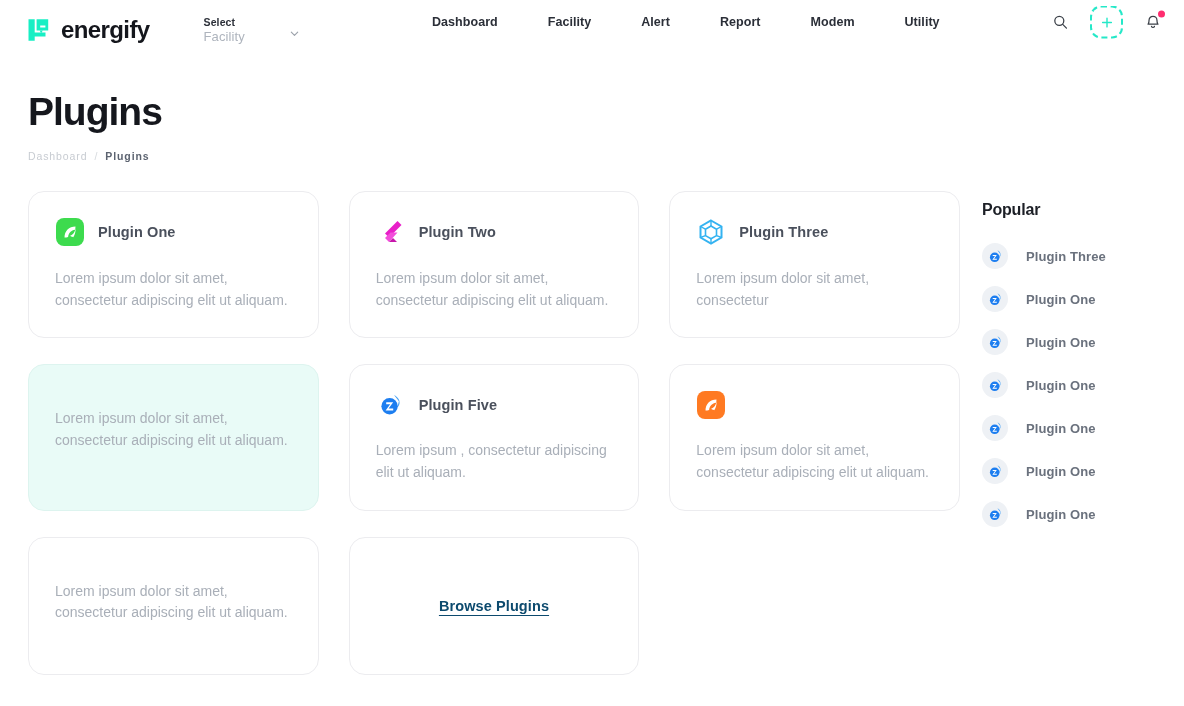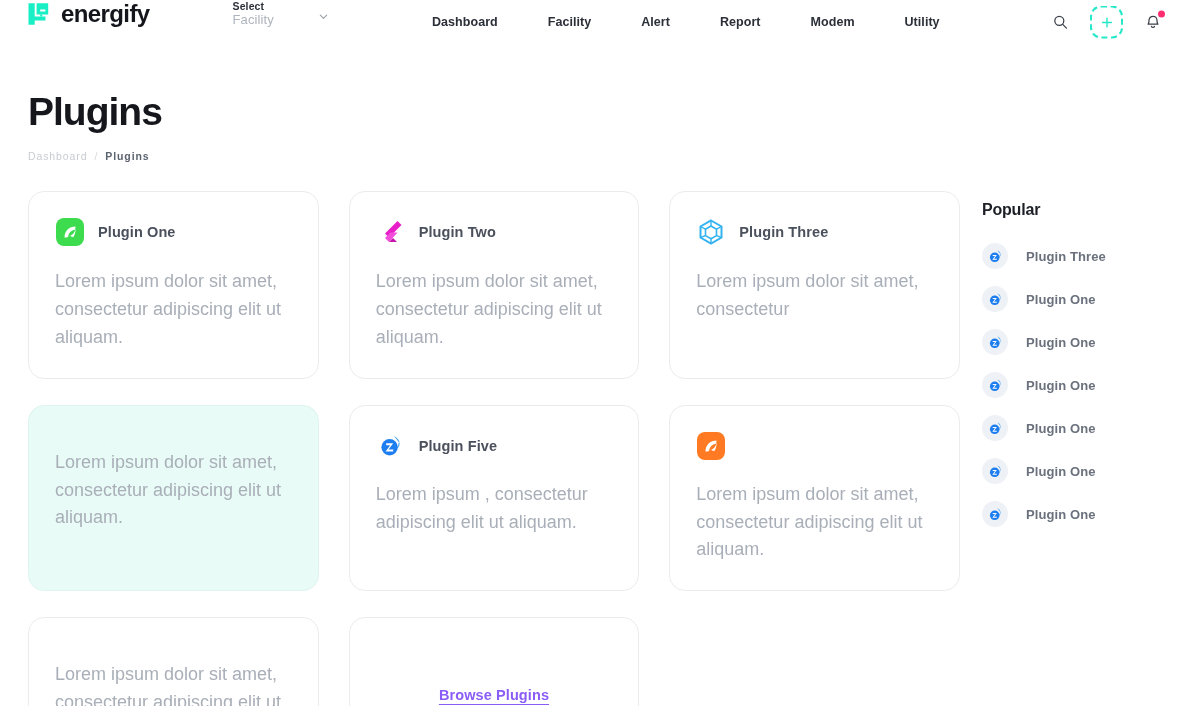--- a/index.html
+++ b/index.html
@@ -19,39 +19,39 @@
     height: 706px;
     background: #ffffff;
     border-radius: 34px;
     overflow: hidden;
   }
 
   
   .topbar {
     height: 44px;
     display: flex;
-    align-items: flex-start;
+    align-items: flex-end;
     padding: 0 22px 0 26px;
     position: relative;
   }
 
   .brand { display: flex; align-items: center; gap: 9px; }
   .brand-mark { width: 26px; height: 26px; display: block; }
   .brand-name {
     font-size: 24px;
     font-weight: 700;
     letter-spacing: -0.6px;
     color: #14161c;
   }
 
   .facility-select {
     display: flex;
     align-items: center;
     gap: 44px;
-    margin-left: 83px;
+    margin-left: 54px;
     cursor: pointer;
   }
   .facility-text { line-height: 1.18; }
   .facility-label {
     font-size: 10.5px;
     font-weight: 700;
     color: #2b2f38;
     letter-spacing: 0.1px;
     display: block;
   }
@@ -173,36 +173,36 @@
     min-height: 32px;
   }
   .card-title {
     font-size: 14.5px;
     font-weight: 700;
     color: #4a505c;
     letter-spacing: 0.1px;
   }
   .card-desc {
     margin-top: 20px;
-    font-size: 18px;
+    font-size: 14px;
     line-height: 1.55;
     color: #a9afb8;
     max-width: 240px;
   }
   .card.row-two .card-desc { margin-top: 19px; }
 
   .card-browse {
     align-items: center;
     justify-content: center;
     padding: 24px;
   }
   .browse-link {
     font-size: 14.5px;
     font-weight: 700;
-    color: #8b5cf6;
+    color: #0c4a6e;
     text-decoration: underline;
     text-underline-offset: 4px;
     cursor: pointer;
     letter-spacing: 0.1px;
   }
 
   
   .pico { width: 30px; height: 30px; display: block; flex: 0 0 30px; }
 
   

